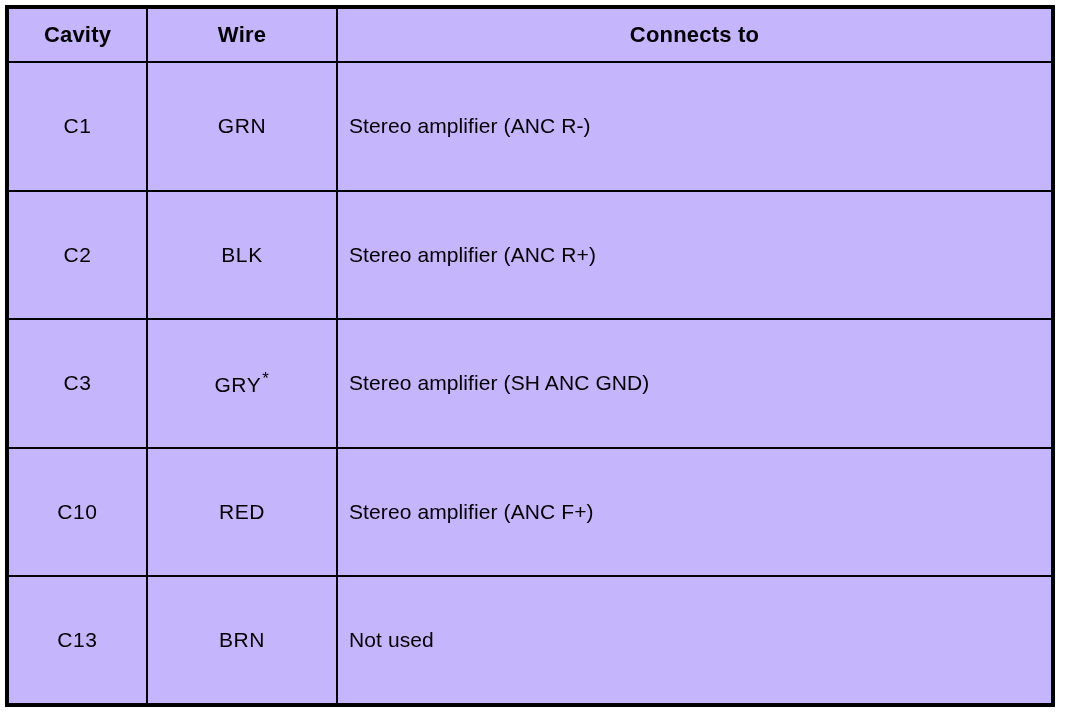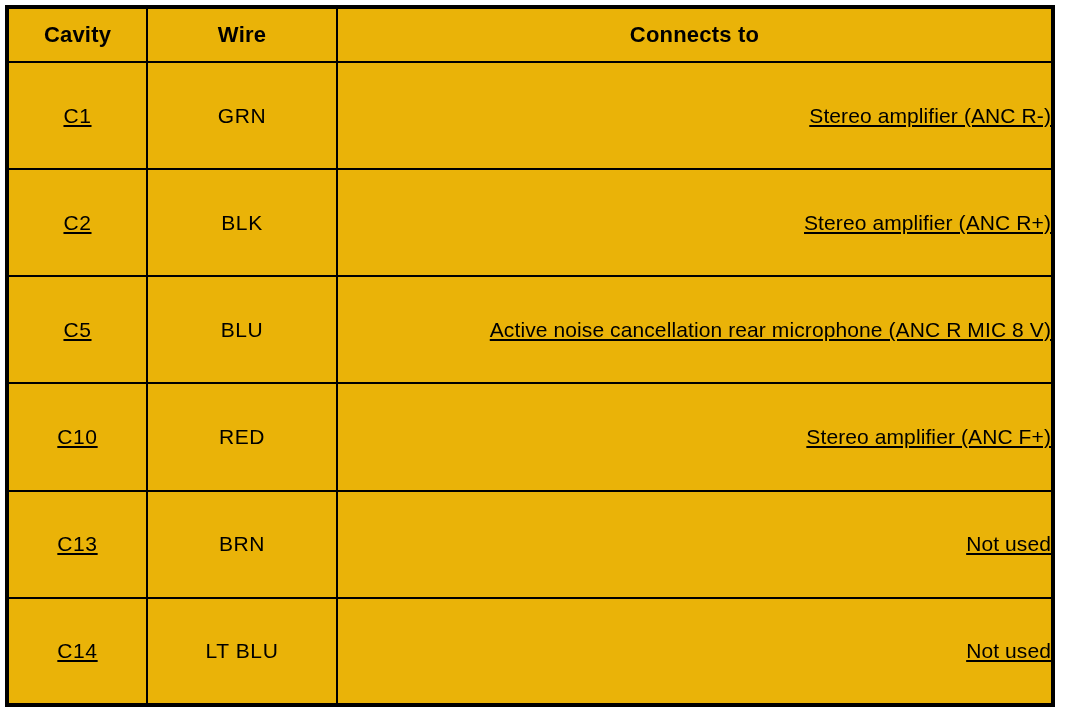--- a/index.html
+++ b/index.html
@@ -40,45 +40,45 @@
   .wire-table col.col-wire    { width: 190px; }
   .wire-table col.col-connect { width: auto;  }
 
   .wire-table th,
   .wire-table td {
     border: 2px solid #000000;
     padding: 0 0;
     font-size: 21px;
     line-height: 1.15;
     vertical-align: middle;
-    background: #eab308;
+    background: #c4b5fd;
   }
 
   
   .wire-table thead th {
     font-weight: bold;
     text-align: center;
     height: 52px;
     font-size: 22px;
     letter-spacing: 0.2px;
   }
 
   
-  .wire-table tbody tr { height: 64px; text-decoration: underline; }
+  .wire-table tbody tr { height: 64px; }
   .wire-table tbody tr.tall-row { height: 58px; }
 
   td.cell-cavity,
   td.cell-wire {
     text-align: center;
     font-size: 21px;
     letter-spacing: 0.6px;
   }
 
   td.cell-connect {
-    text-align: right;
+    text-align: left;
     padding-left: 11px;
     font-size: 21px;
     letter-spacing: 0.1px;
     white-space: nowrap;
   }
 
   th.head-connect {
     text-align: center;
   }
 
@@ -115,35 +115,30 @@
           <td class="cell-cavity">C1</td>
           <td class="cell-wire"><span class="wire-label"><span>GRN</span></span></td>
           <td class="cell-connect">Stereo amplifier (ANC R-)</td>
         </tr>
         <tr>
           <td class="cell-cavity">C2</td>
           <td class="cell-wire"><span class="wire-label"><span>BLK</span></span></td>
           <td class="cell-connect">Stereo amplifier (ANC R+)</td>
         </tr>
         <tr>
-          <td class="cell-cavity">C5</td>
-          <td class="cell-wire"><span class="wire-label"><span>BLU</span></span></td>
-          <td class="cell-connect">Active noise cancellation rear microphone (ANC R MIC 8 V)</td>
+          <td class="cell-cavity">C3</td>
+          <td class="cell-wire"><span class="wire-label"><span>GRY</span><sup class="asterisk">*</sup></span></td>
+          <td class="cell-connect">Stereo amplifier (SH ANC GND)</td>
         </tr>
         <tr>
           <td class="cell-cavity">C10</td>
           <td class="cell-wire"><span class="wire-label"><span>RED</span></span></td>
           <td class="cell-connect">Stereo amplifier (ANC F+)</td>
         </tr>
         <tr>
           <td class="cell-cavity">C13</td>
           <td class="cell-wire"><span class="wire-label"><span>BRN</span></span></td>
           <td class="cell-connect">Not used</td>
         </tr>
-        <tr>
-          <td class="cell-cavity">C14</td>
-          <td class="cell-wire"><span class="wire-label"><span>LT BLU</span></span></td>
-          <td class="cell-connect">Not used</td>
-        </tr>
       </tbody>
   </table>
 
 </div>
 
 </body></html>

